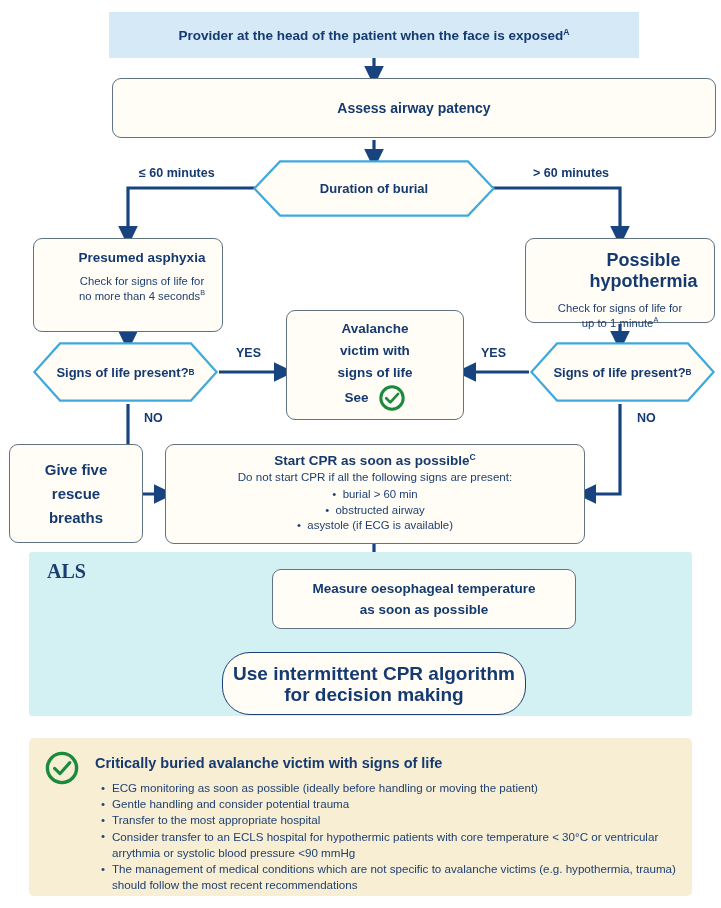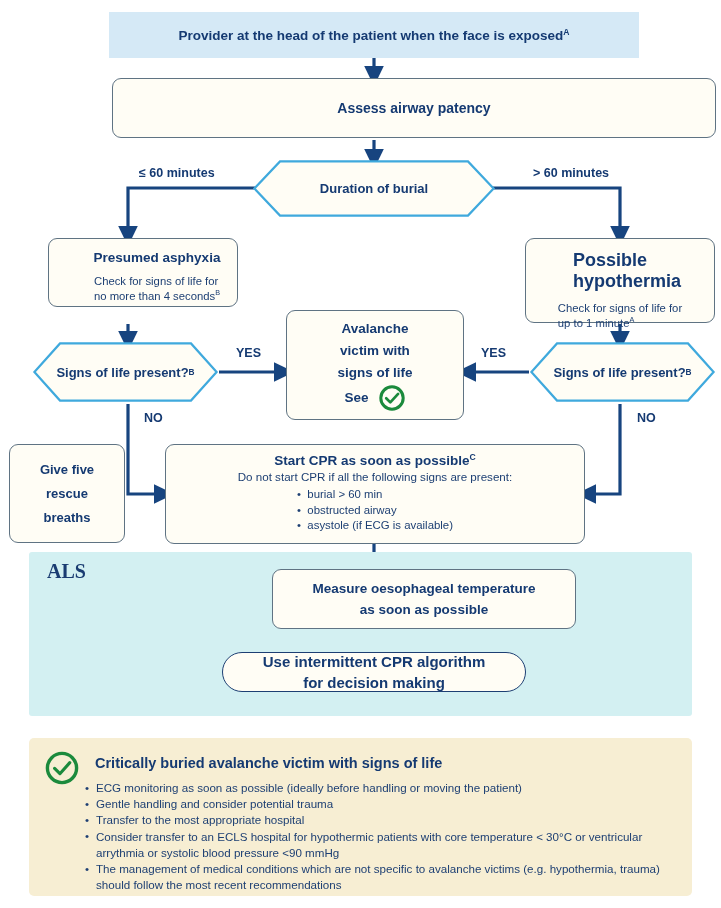--- a/index.html
+++ b/index.html
@@ -21,21 +21,21 @@
     width: 721px;
     height: 908px;
   }
   .node {
     position: absolute;
     box-sizing: border-box;
     display: flex;
     flex-direction: column;
     align-items: center;
     justify-content: center;
-    text-align: left;
+    text-align: center;
   }
 
   
   .banner {
     background: #d5e9f6;
     color: #153a72;
     font-weight: bold;
     font-size: 13.5px;
   }
 
@@ -202,21 +202,21 @@
 <div class="hex-wrap" style="left:253px; top:160px; width:242px; height:57px;">
   <svg width="242" height="57" viewBox="0 0 242 57">
     <polygon points="27,1.4 215,1.4 240.6,28.5 215,55.6 27,55.6 1.4,28.5" fill="#fffdf5" stroke="#3fa9dd" stroke-width="2.2"></polygon>
   </svg>
   <div class="hex-label">Duration of burial</div>
 </div>
 
 <div class="edge-label" style="left:139px; top:166px;">≤ 60 minutes</div>
 <div class="edge-label" style="left:533px; top:166px;">&gt; 60 minutes</div>
 
-<div class="node box" style="left:48px; top:238px; width:190px; height:69px; justify-content:flex-start; padding-top:11px;padding-left:28px;">
+<div class="node box" style="left:33px; top:238px; width:190px; height:94px; justify-content:flex-start; padding-top:11px;padding-left:28px;">
   <div class="title" style="font-size:13.5px;">Presumed asphyxia</div>
   <div class="sub" style="font-size:11.3px; line-height:15px; margin-top:9px;">
     <span>Check for signs of life for</span><br>
     <span>no more than 4 seconds</span><sup>B</sup>
   </div>
 </div>
 
 <div class="node box" style="left:525px; top:238px; width:190px; height:85px; justify-content:flex-start; padding-top:11px;">
   <div class="title" style="font-size:18px;margin-left:47px;">Possible hypothermia</div>
   <div class="sub" style="font-size:11.3px; line-height:15px; margin-top:9px;">
@@ -256,21 +256,21 @@
   <div>signs of life</div>
   <div style="display:flex; align-items:center; gap:9px;">
     <span>See</span>
     <svg class="check-icon" width="28" height="28" viewBox="0 0 28 28">
       <circle cx="14" cy="14" r="11.2" fill="none" stroke="#1b8a3c" stroke-width="3"></circle>
       <path d="M8.2,14.3 L12.3,18.4 L20.1,9.9" fill="none" stroke="#1b8a3c" stroke-width="2.7" stroke-linecap="round" stroke-linejoin="round"></path>
     </svg>
   </div>
 </div>
 
-<div class="node box" style="left:9px; top:444px; width:116px; height:99px; font-size:13px; font-weight:bold; color:#153a72; line-height:24px;">
+<div class="node box" style="left:9px; top:444px; width:134px; height:99px; font-size:15px; font-weight:bold; color:#153a72; line-height:24px;">
   <div>Give five</div>
   <div>rescue</div>
   <div>breaths</div>
 </div>
 
 <div class="node box" style="left:165px; top:444px; width:420px; height:100px; justify-content:flex-start; padding-top:8px;">
   <div class="title" style="font-size:13.5px;">
     <span>Start CPR as soon as possible</span><sup>C</sup>
   </div>
   <div style="font-size:11.6px; margin-top:2px;">Do not start CPR if all the following signs are present:</div>
@@ -282,34 +282,34 @@
 </div>
 
 <div class="als-panel" style="left:29px; top:552px; width:663px; height:164px;"></div>
 <div class="als-title" style="left:47px; top:560px;">ALS</div>
 
 <div class="node box" style="left:224px; top:569px; width:304px; height:60px; font-size:13.5px; font-weight:bold; color:#153a72; line-height:21px;margin-left:48px;">
   <div>Measure oesophageal temperature</div>
   <div>as soon as possible</div>
 </div>
 
-<div class="node box" style="left:222px; top:652px; width:304px; height:40px; border-radius:28px; border-color:#1d3f73;
-            font-size:15px; font-weight:bold; color:#153a72; line-height:21px;">
+<div class="node box" style="left:222px; top:652px; width:304px; height:63px; border-radius:28px; border-color:#1d3f73;
+            font-size:19px; font-weight:bold; color:#153a72; line-height:21px;">
   <div>Use intermittent CPR algorithm</div>
   <div>for decision making</div>
 </div>
 
 <div class="legend-panel" style="left:29px; top:738px; width:663px; height:158px;"></div>
 
 <svg width="36" height="36" viewBox="0 0 36 36" style="position:absolute; left:44px; top:750px;">
   <circle cx="18" cy="18" r="14.6" fill="none" stroke="#1b8a3c" stroke-width="3.4"></circle>
   <path d="M10.6,18.4 L15.9,23.7 L25.8,12.6" fill="none" stroke="#1b8a3c" stroke-width="3.1" stroke-linecap="round" stroke-linejoin="round"></path>
 </svg>
 
 <div class="legend-title" style="left:95px; top:755px;">Critically buried avalanche victim with signs of life</div>
 
-<ul class="legend-list" style="left:84px; top:780px; width:578px;">
+<ul class="legend-list" style="left:100px; top:780px; width:578px;">
   <li>ECG monitoring as soon as possible (ideally before handling or moving the patient)</li>
   <li>Gentle handling and consider potential trauma</li>
   <li>Transfer to the most appropriate hospital</li>
   <li>Consider transfer to an ECLS hospital for hypothermic patients with core temperature &lt; 30°C or ventricular arrythmia or systolic blood pressure &lt;90 mmHg</li>
   <li>The management of medical conditions which are not specific to avalanche victims (e.g. hypothermia, trauma) should follow the most recent recommendations</li>
 </ul>
 
 </body></html>

